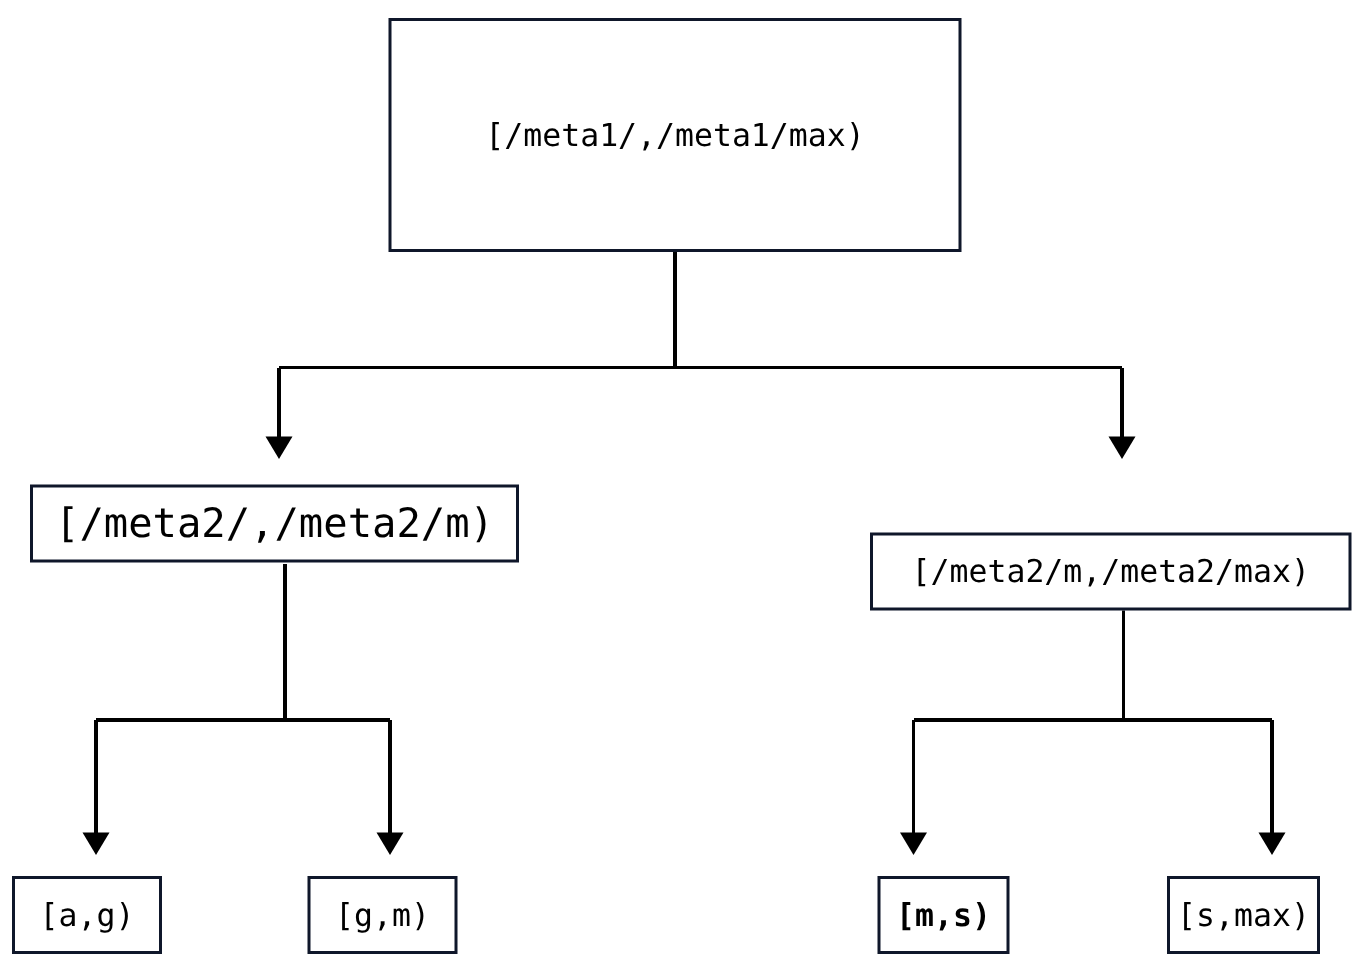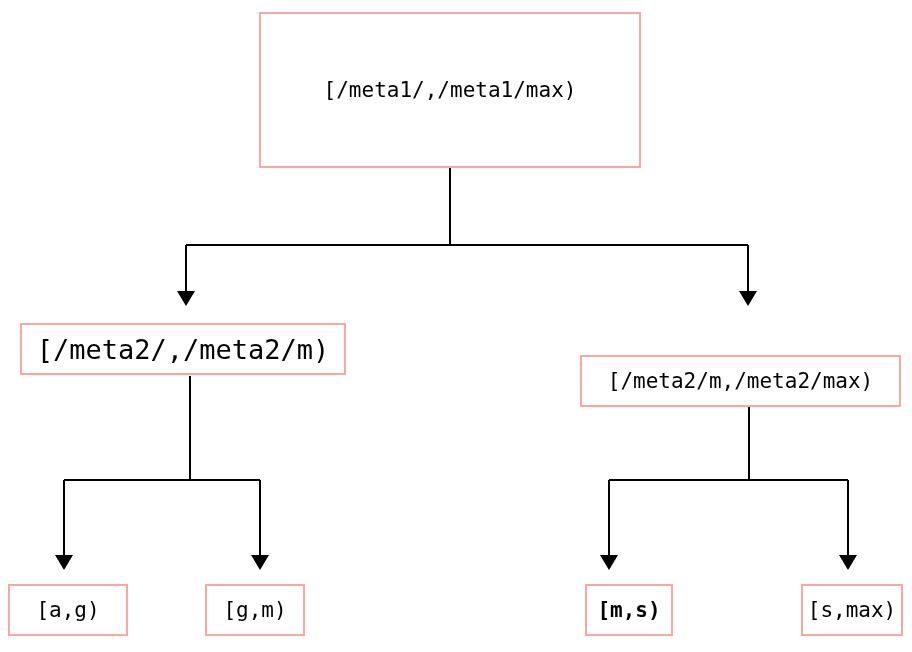--- a/index.html
+++ b/index.html
@@ -12,21 +12,21 @@
     position: relative;
     width: 912px;
     height: 652px;
     background: #ffffff;
     overflow: hidden;
     font-family: "DejaVu Sans Mono", "Liberation Mono", monospace;
   }
   .node {
     position: absolute;
     box-sizing: border-box;
-    border: 2px solid #fca5a5;
+    border: 2px solid #0f172a;
     background: #ffffff;
     display: flex;
     align-items: center;
     justify-content: center;
     color: #000000;
     letter-spacing: 0px;
     white-space: nowrap;
   }
   .node-root {
     left: 259px;
@@ -48,24 +48,24 @@
     width: 321px;
     height: 52px;
     font-size: 21px;
     margin-top: 32px;
   }
   .node-leaf {
     top: 584px;
     height: 52px;
     font-size: 21px;
   }
-  .leaf-ag   { left: 8px;   width: 120px; }
+  .leaf-ag   { left: 8px;   width: 100px; }
   .leaf-gm   { left: 205px; width: 100px; text-align: center; }
   .leaf-ms   { left: 585px; width: 88px; font-weight: bold; }
-  .leaf-smax { left: 801px; width: 102px; }
+  .leaf-smax { left: 778px; width: 102px; }
 
   .edges {
     position: absolute;
     left: 0;
     top: 0;
     width: 912px;
     height: 652px;
     pointer-events: none;
   }
   .edges line {

